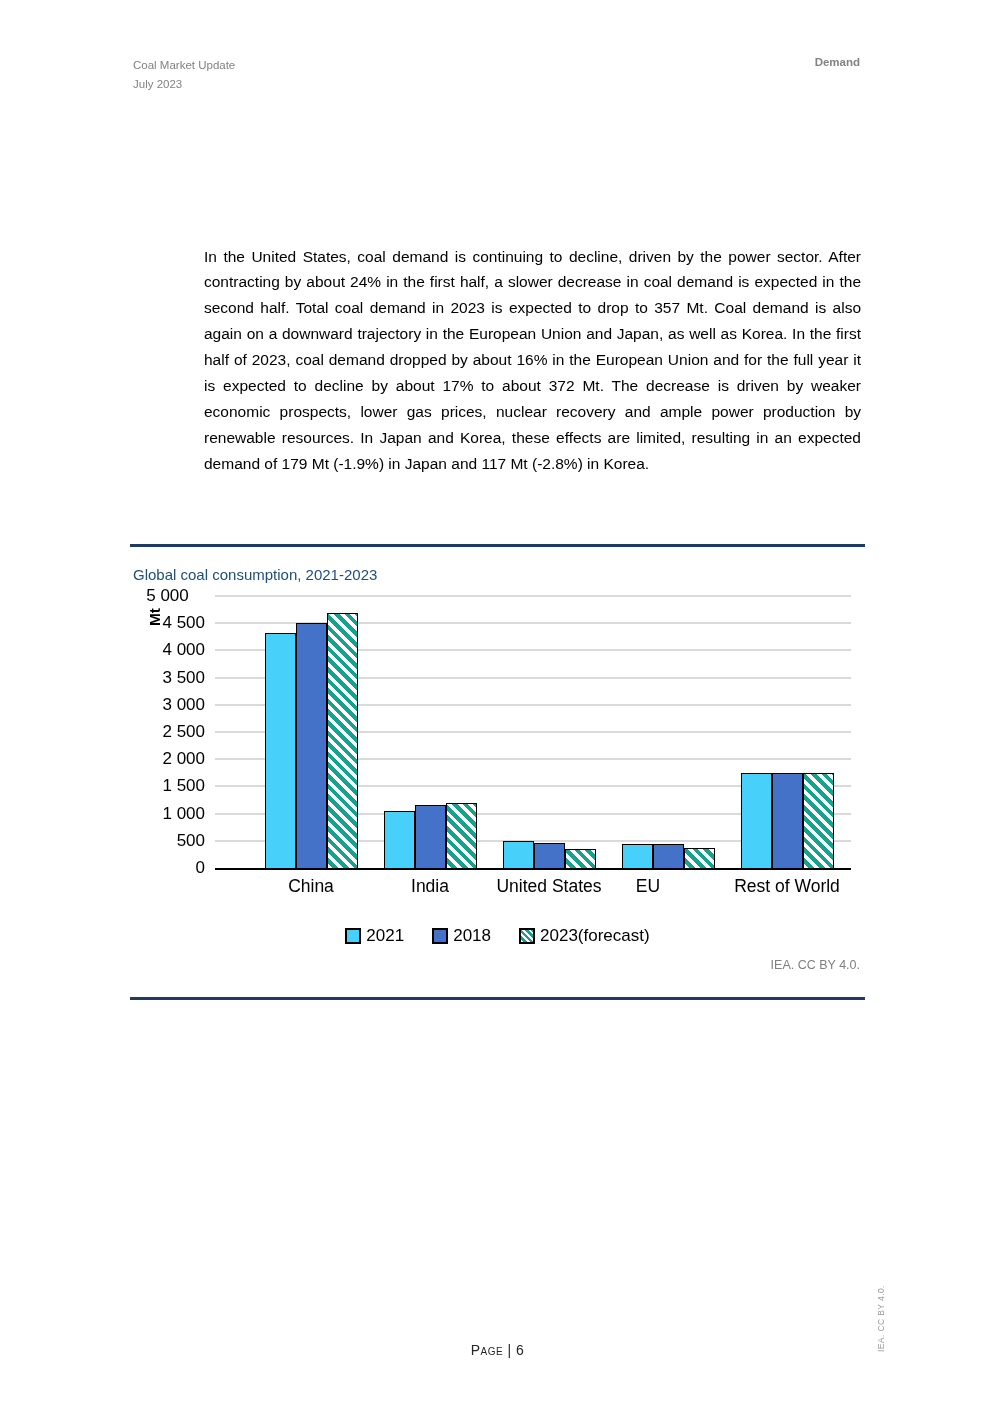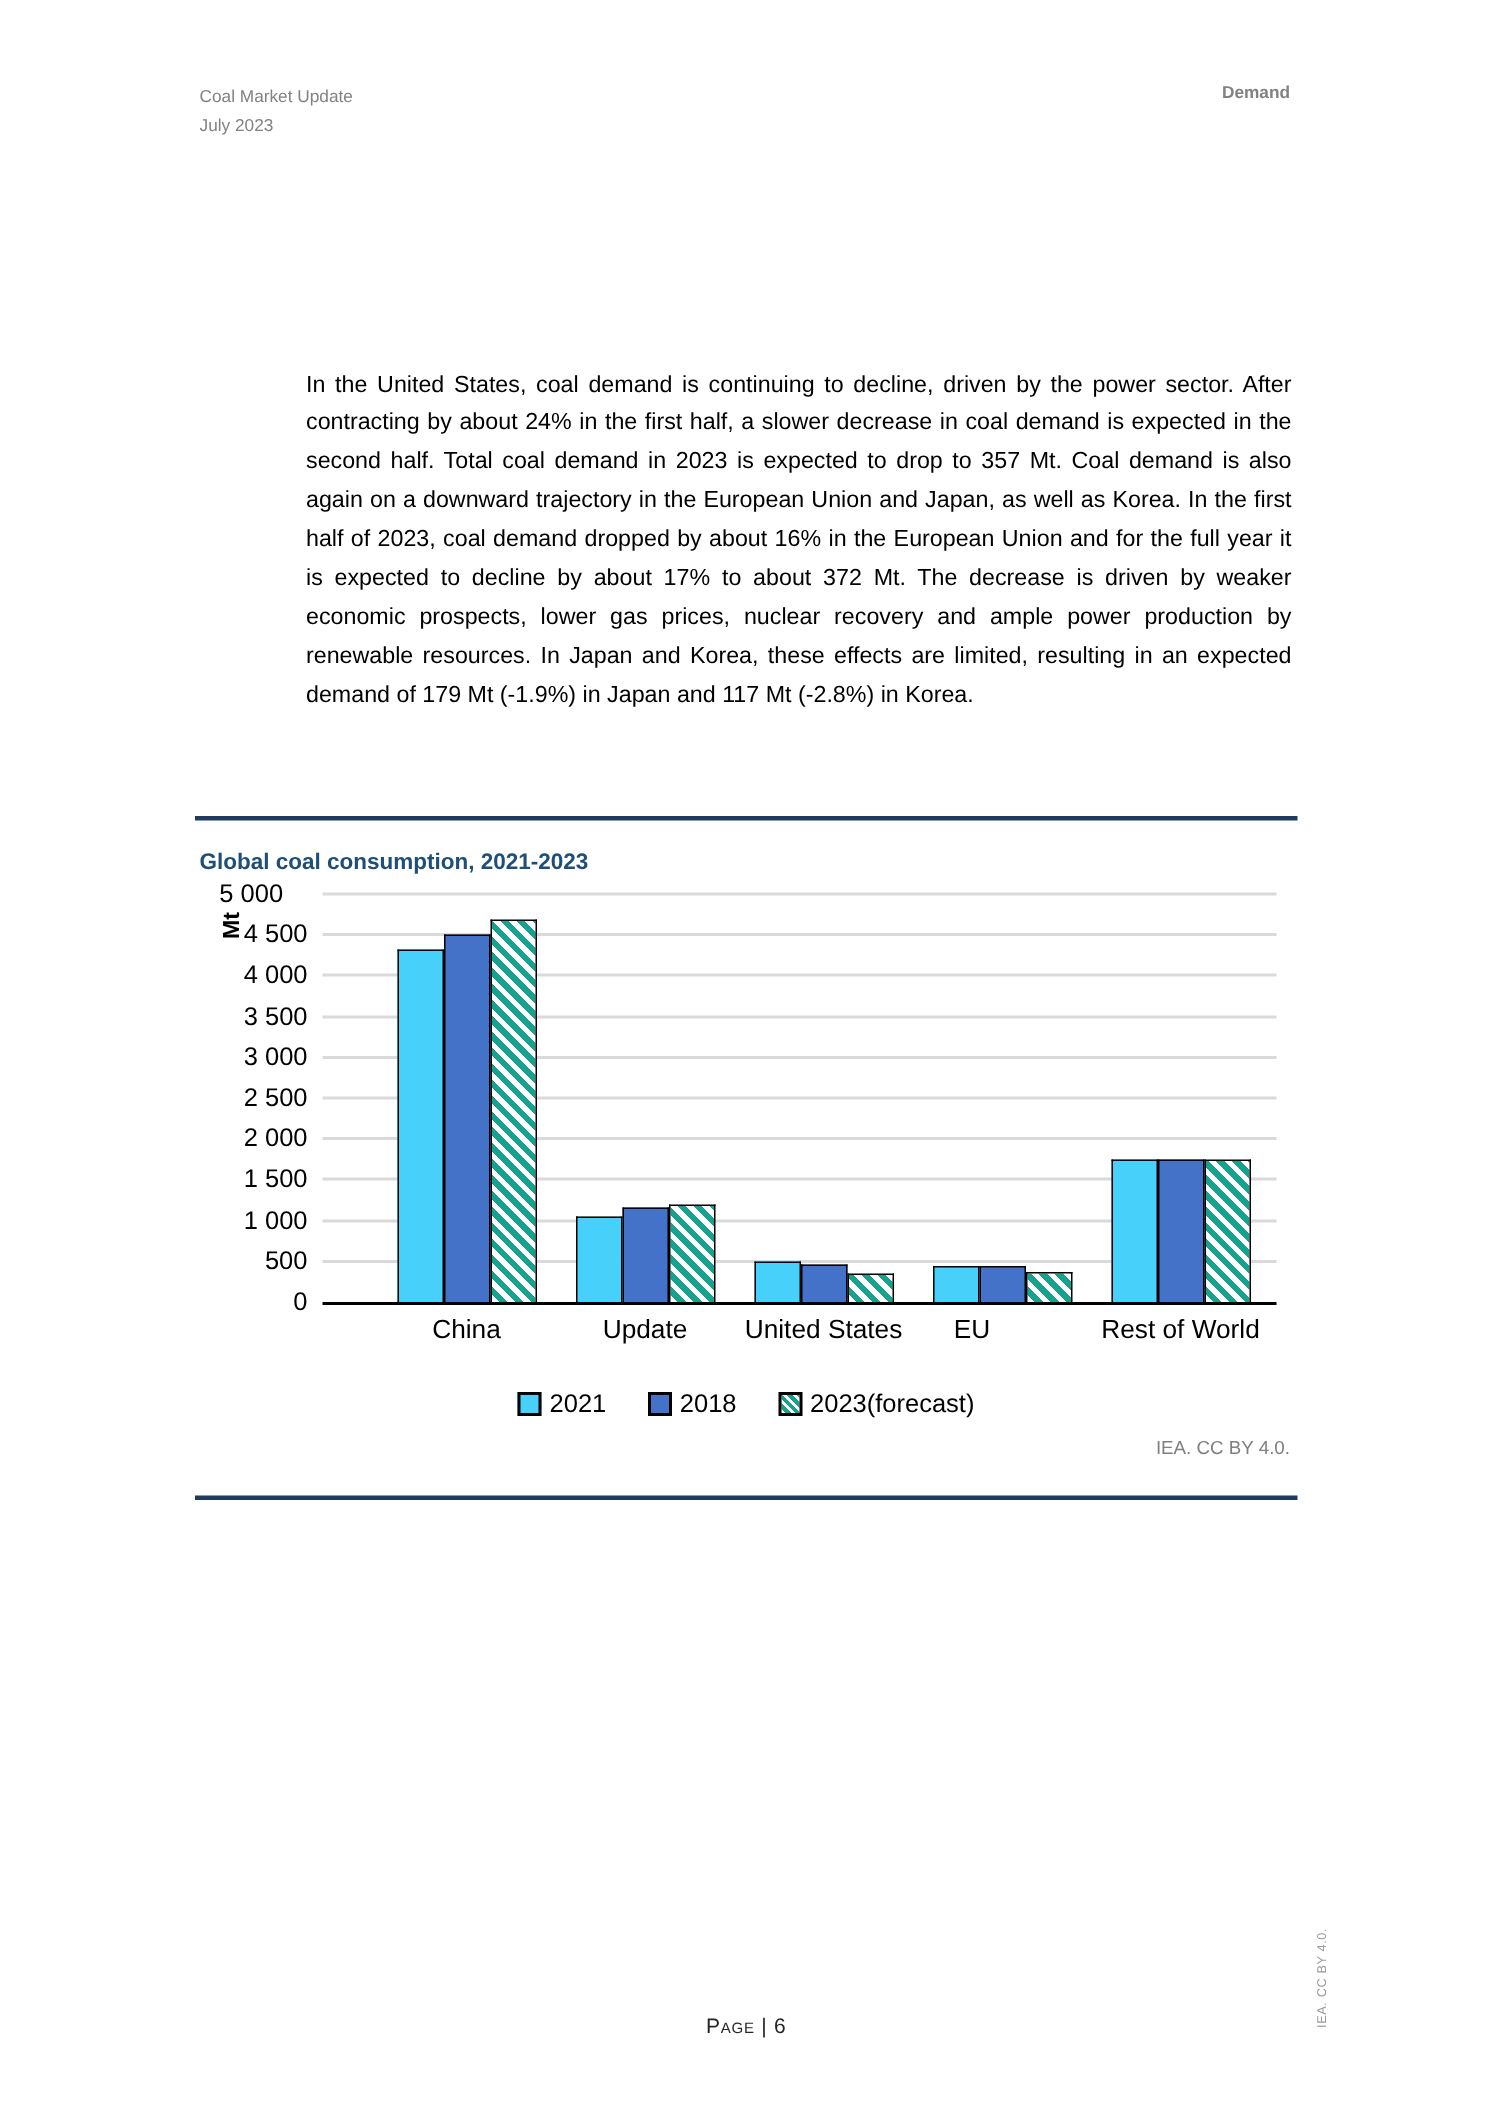--- a/index.html
+++ b/index.html
@@ -11,21 +11,21 @@
   .hdr-left{position:absolute;left:133px;top:56px;font-size:11.5px;line-height:19px;color:#828282;}
   .hdr-right{position:absolute;left:560px;top:56px;width:300px;text-align:right;font-size:11.5px;color:#828282;font-weight:bold;}
   
   .para{position:absolute;left:204px;width:657px;font-size:15.5px;line-height:25.9px;text-align:justify;}
   .para1{top:130px;}
   .para2{top:228px;}
   
   .rule{position:absolute;left:130px;width:735px;height:3px;background:#1f3c5f;}
   .rule-top{top:544px;}
   .rule-bottom{top:997px;}
-  .fig-title{position:absolute;left:133px;top:554px;font-size:15px;font-weight:bold;color:#1f4e79;}
+  .fig-title{position:absolute;left:133px;top:554px;font-size:15px;font-weight:normal;color:#1f4e79;}
   
   .plot{position:absolute;left:215px;top:596px;width:636px;height:272px;border-bottom:2px solid #000;}
   .gridline{position:absolute;left:0;width:100%;height:2px;background:#dadada;}
   .bar{position:absolute;bottom:0;box-sizing:border-box;border:1.5px solid #000;border-bottom:none;}
   .y-axis{position:absolute;left:130px;top:596px;width:75px;height:282px;}
   .ytick{position:absolute;right:0;width:75px;text-align:right;font-size:17px;height:20px;line-height:20px;}
   .ylab{position:absolute;left:137px;top:599px;width:36px;height:36px;display:flex;align-items:center;justify-content:center;
         font-size:15.5px;font-weight:bold;transform:rotate(-90deg);}
   .xlabels{position:absolute;left:215px;top:876px;width:636px;height:24px;}
   .xcat{position:absolute;width:180px;text-align:center;font-size:17.5px;}
@@ -95,21 +95,21 @@
       <div class="bar" style="left: 349.5px; width: 31px; height: 19.4208px; background: repeating-linear-gradient(45deg, rgb(255, 255, 255) 0px, rgb(255, 255, 255) 3.5px, rgb(22, 162, 142) 3.5px, rgb(22, 162, 142) 7.5px);"></div>
       <div class="bar" style="left: 406.5px; width: 31px; height: 24.208px; background: rgb(71, 209, 250);"></div>
       <div class="bar" style="left: 437.5px; width: 31px; height: 24.48px; background: rgb(68, 114, 201);"></div>
       <div class="bar" style="left: 468.5px; width: 31px; height: 20.2368px; background: repeating-linear-gradient(45deg, rgb(255, 255, 255) 0px, rgb(255, 255, 255) 3.5px, rgb(22, 162, 142) 3.5px, rgb(22, 162, 142) 7.5px);"></div>
       <div class="bar" style="left: 525.5px; width: 31px; height: 95.2px; background: rgb(71, 209, 250);"></div>
       <div class="bar" style="left: 556.5px; width: 31px; height: 95.472px; background: rgb(68, 114, 201);"></div>
       <div class="bar" style="left: 587.5px; width: 31px; height: 95.2px; background: repeating-linear-gradient(45deg, rgb(255, 255, 255) 0px, rgb(255, 255, 255) 3.5px, rgb(22, 162, 142) 3.5px, rgb(22, 162, 142) 7.5px);"></div>
     </div>
   <div class="xlabels">
       <div class="xcat" style="left: 6px;">China</div>
-      <div class="xcat" style="left: 125px;">Update</div>
+      <div class="xcat" style="left: 125px;">India</div>
       <div class="xcat" style="left: 244px;">United States</div>
       <div class="xcat" style="left: 343px;">EU</div>
       <div class="xcat" style="left: 482px;">Rest of World</div>
     </div>
 
   <div class="legend">
       <div class="legend-item">
         <span class="swatch" style="background: rgb(71, 209, 250);"></span>
         <span>2021</span>
       </div>

